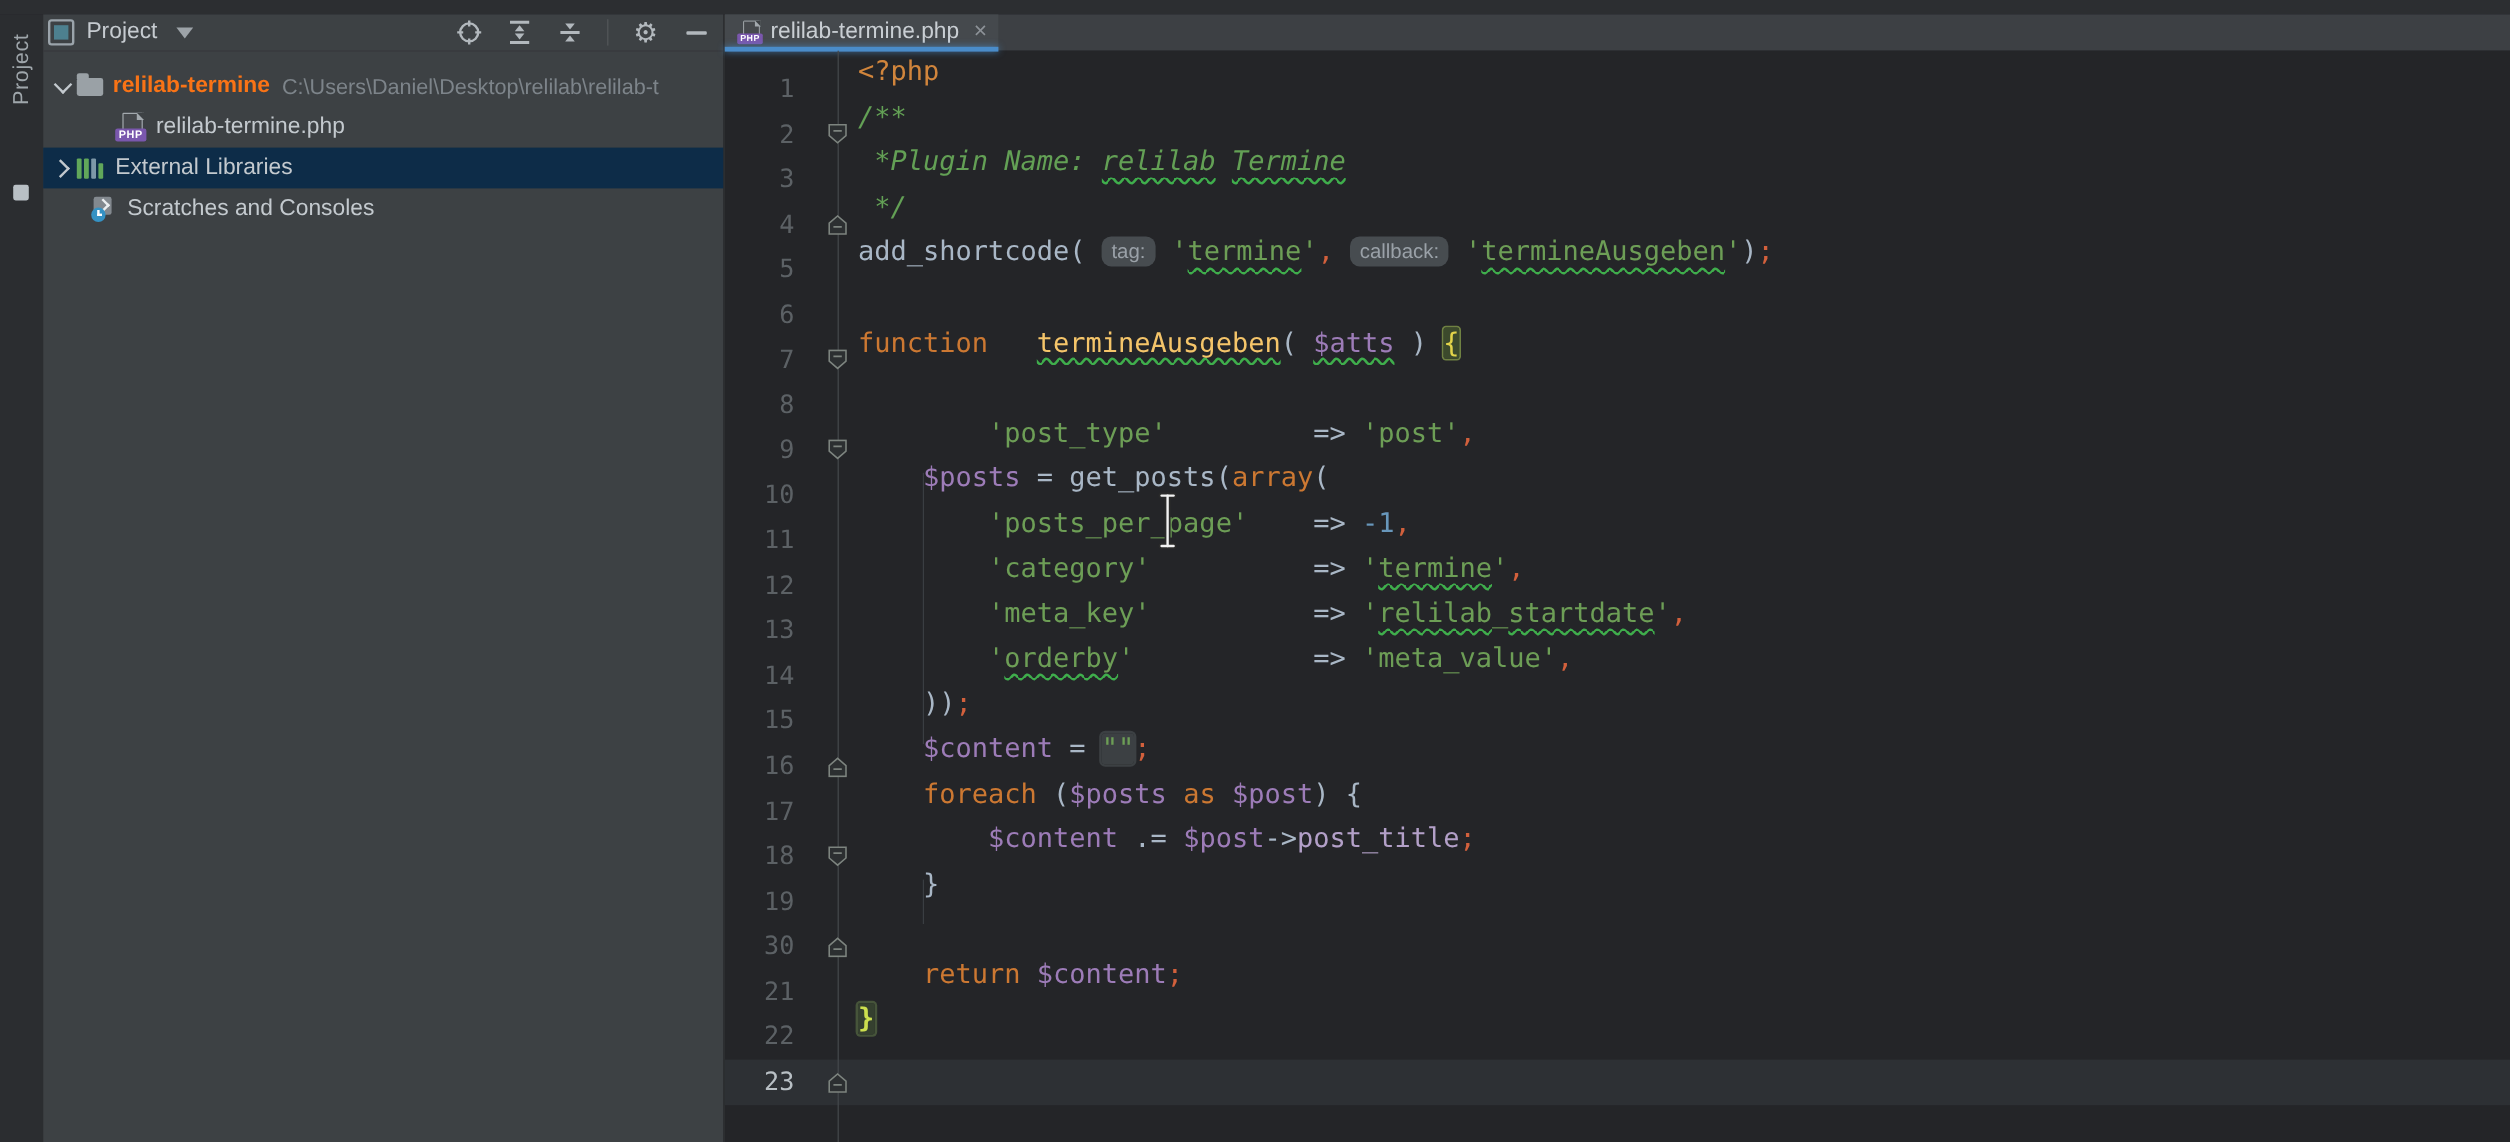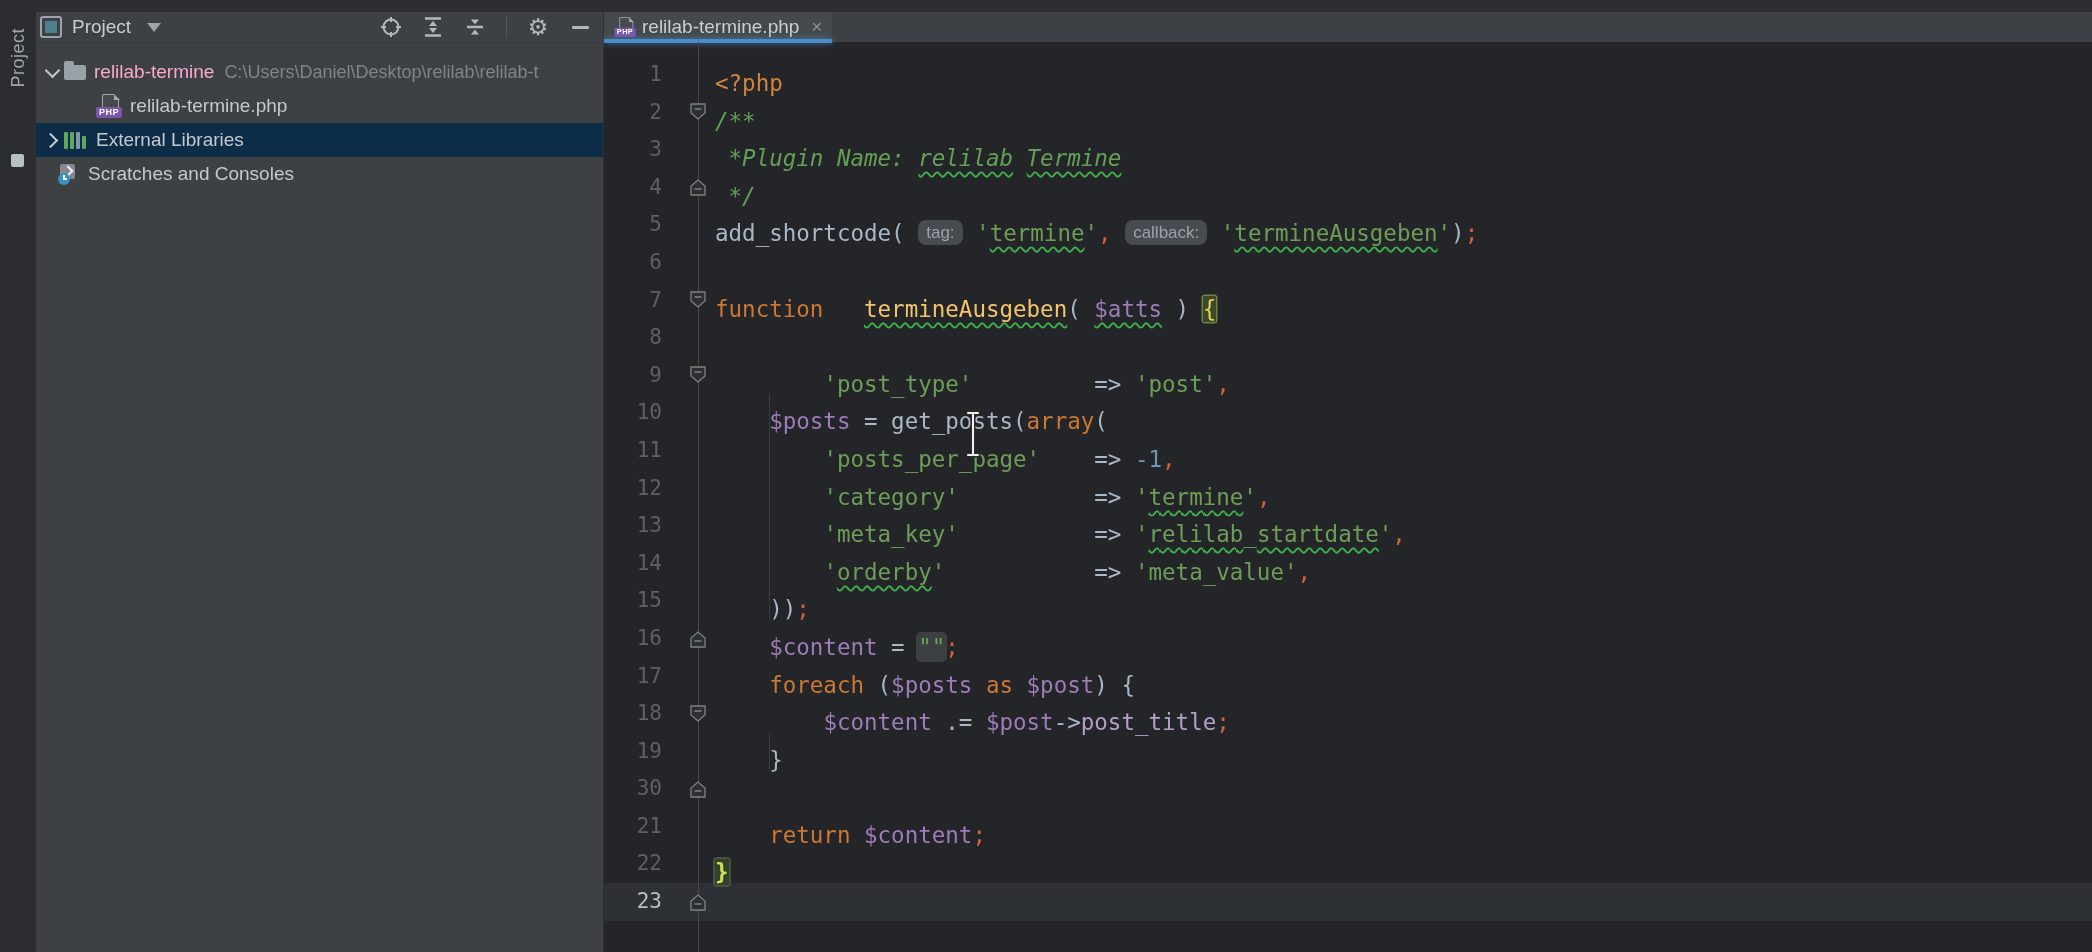--- a/index.html
+++ b/index.html
@@ -28,21 +28,21 @@
   .minbar{width:17px;height:3px;background:#b2b8bd;border-radius:1px;}
   
   .tree{padding-top:12px;}
   .tree-row{position:relative;height:34px;display:flex;align-items:center;font-size:19px;color:#c3c9ce;white-space:nowrap;overflow:hidden;}
   .tree-row.selected{background:var(--selection_navy,#0d2c48);}
   .chev{width:24px;display:inline-flex;align-items:center;justify-content:center;flex:0 0 24px;}
   .chev i{display:block;width:9px;height:9px;border-right:2px solid #c3c9ce;border-bottom:2px solid #c3c9ce;}
   .chev-down i{transform:rotate(45deg);margin-top:-4px;}
   .chev-right i{transform:rotate(-45deg);margin-left:-3px;}
   .t-label{margin-left:8px;}
-  .t-label.bold{font-weight:normal;color:#f9a8d4;}
+  .t-label.bold{font-weight:bold;color:#f97316;}
   .t-path{margin-left:10px;color:#7d848a;font-size:18px;}
   
   .i-folder{position:relative;width:22px;height:15px;background:#9aa1a6;border-radius:2px;flex:0 0 22px;}
   .i-folder:before{content:"";position:absolute;left:0;top:-4px;width:10px;height:5px;background:#9aa1a6;border-radius:2px 2px 0 0;}
   .i-php{position:relative;width:26px;height:24px;flex:0 0 26px;}
   .i-php-page{position:absolute;left:6px;top:0;width:15px;height:19px;background:#46494d;border:1.5px solid #a3a9ae;border-radius:1px;}
   .i-php-page:before{content:"";position:absolute;right:-1.5px;top:-1.5px;border-style:solid;border-width:0 6px 6px 0;border-color:transparent #3d4144 #a3a9ae transparent;}
   .i-php-badge{position:absolute;left:0;bottom:0;background:var(--php_badge_purple,#7a57ad);color:#fff;
     font-size:9px;font-weight:bold;line-height:11px;padding:0 3px;border-radius:2px;letter-spacing:.5px;}
   .i-lib{display:inline-flex;align-items:flex-end;gap:2px;width:24px;height:18px;flex:0 0 24px;}
@@ -66,21 +66,21 @@
   .tab-close{color:#8d9298;font-size:19px;margin-left:12px;}
   .tab-underline{position:absolute;left:0;bottom:-1px;height:4px;width:100%;background:var(--accent_blue,#4a8cc9);box-shadow:0 0 6px rgba(74,140,201,.8);}
   
   .code-area{position:absolute;left:0;top:30px;width:1489px;height:910px;overflow:hidden;}
   .active-line{position:absolute;left:0;width:100%;height:38px;background:#2d3034;}
   .gutter-sep{position:absolute;left:94px;top:0;bottom:0;width:1px;background:#45494c;}
   .gutter{position:absolute;left:0;top:14px;width:58px;text-align:right;
     font-family:"DejaVu Sans Mono",monospace;font-size:21px;color:var(--line_number_gray,#5c6165);}
   .gutter div{height:37.6px;line-height:37.6px;}
   .gutter div.cur{color:#b8bfc4;}
-  .code{position:absolute;left:111px;top:23px;font-family:"DejaVu Sans Mono",monospace;
+  .code{position:absolute;left:111px;top:0;font-family:"DejaVu Sans Mono",monospace;
     font-size:22.5px;color:var(--text_default,#a9b7c6);}
   .cl{height:37.6px;line-height:37.6px;white-space:pre;}
   .indent-guide{position:absolute;width:1px;background:#3a3e42;}
   .fold{position:absolute;left:86px;width:16px;height:18px;}
   
   .tok-pun{color:var(--text_default,#a9b7c6);}
   .tok-kw{color:var(--keyword_orange,#cc7832);margin-top:24px;}
   .tok-tag{color:var(--php_tag_orange,#d1853c);}
   .tok-cmt{color:var(--comment_green,#63a055);font-style:italic;}
   .tok-str{color:var(--string_green,#6d9e56);}
@@ -171,21 +171,21 @@
             <i></i>
           </span>
           <span class="i-lib">
             <i></i>
             <i></i>
             <i></i>
             <i></i>
           </span>
           <span class="t-label">External Libraries</span>
         </div>
-        <div class="tree-row" style="padding-left: 22px;">
+        <div class="tree-row" style="padding-left: 40px;">
           <span class="i-scratch">
             <span class="i-scratch-arrow"></span>
             <span class="i-scratch-clock"></span>
           </span>
           <span class="t-label">Scratches and Consoles</span>
         </div>
       </div>
   </div>
 
   <div class="editor">

